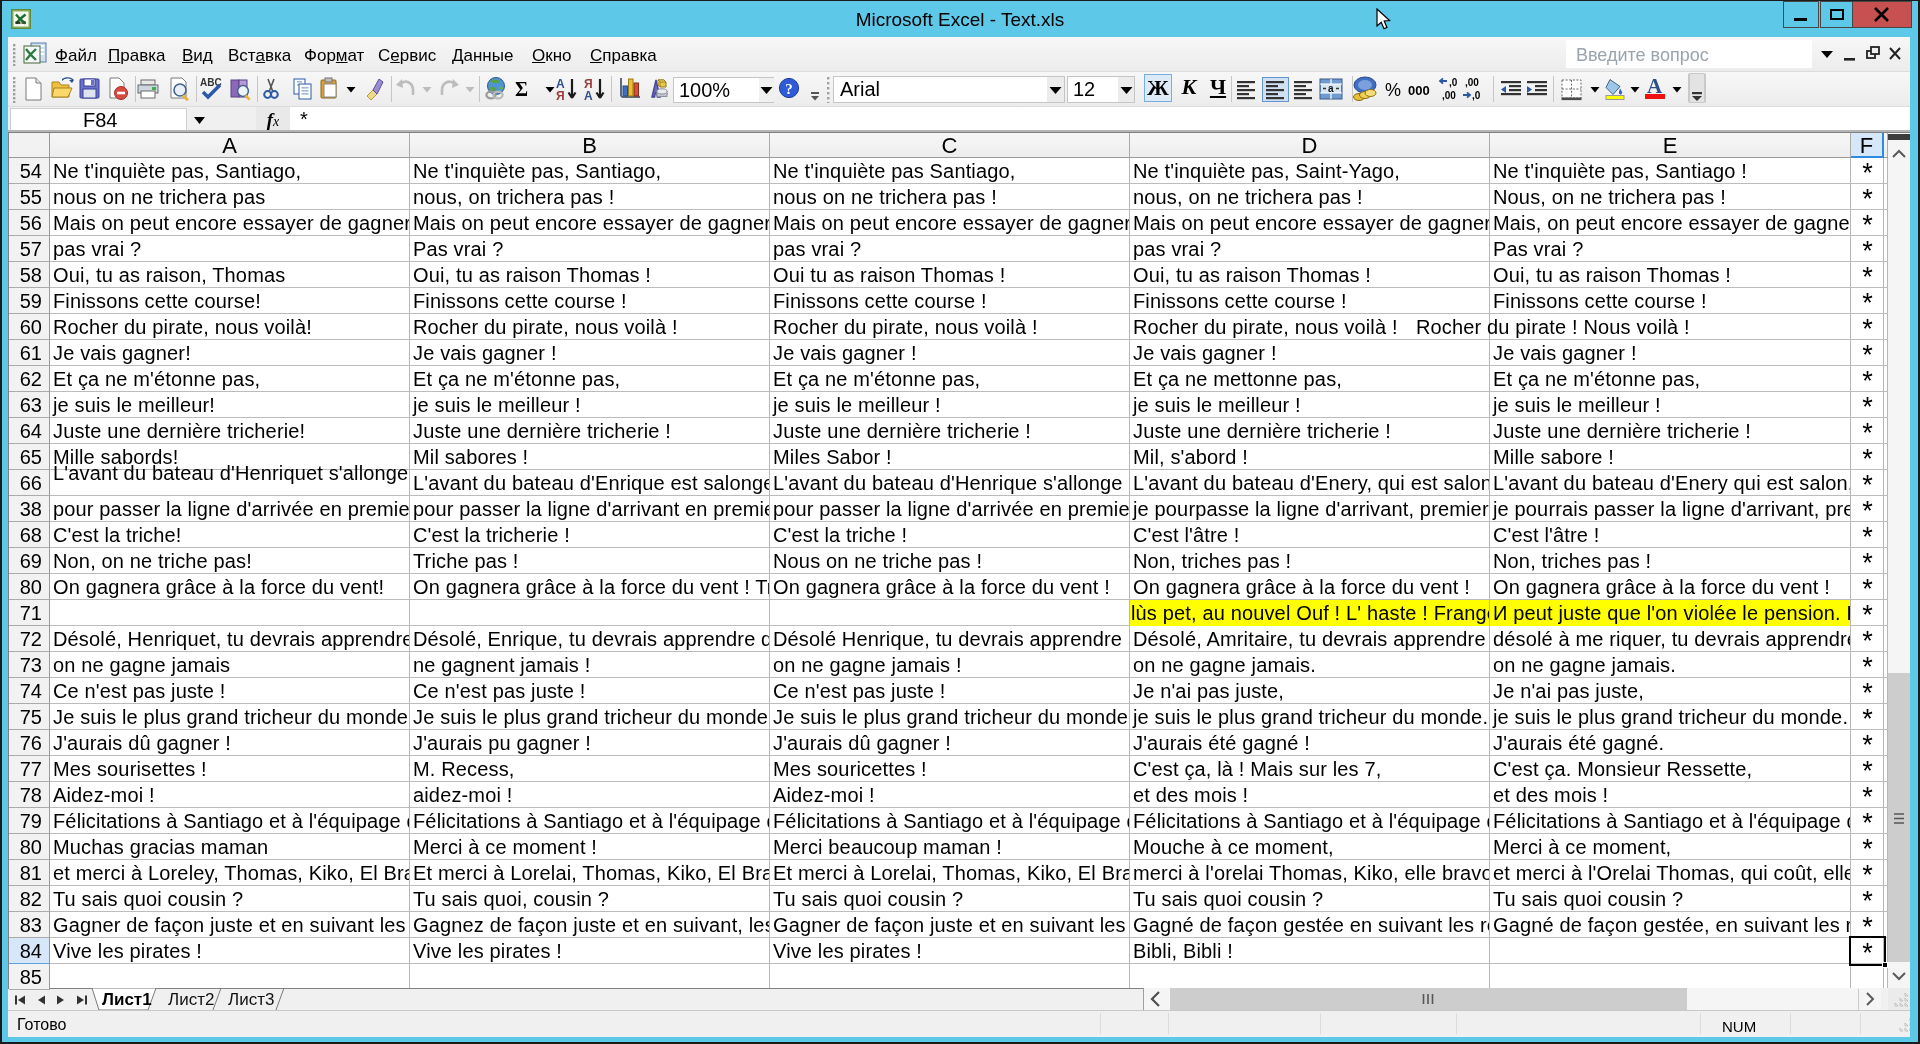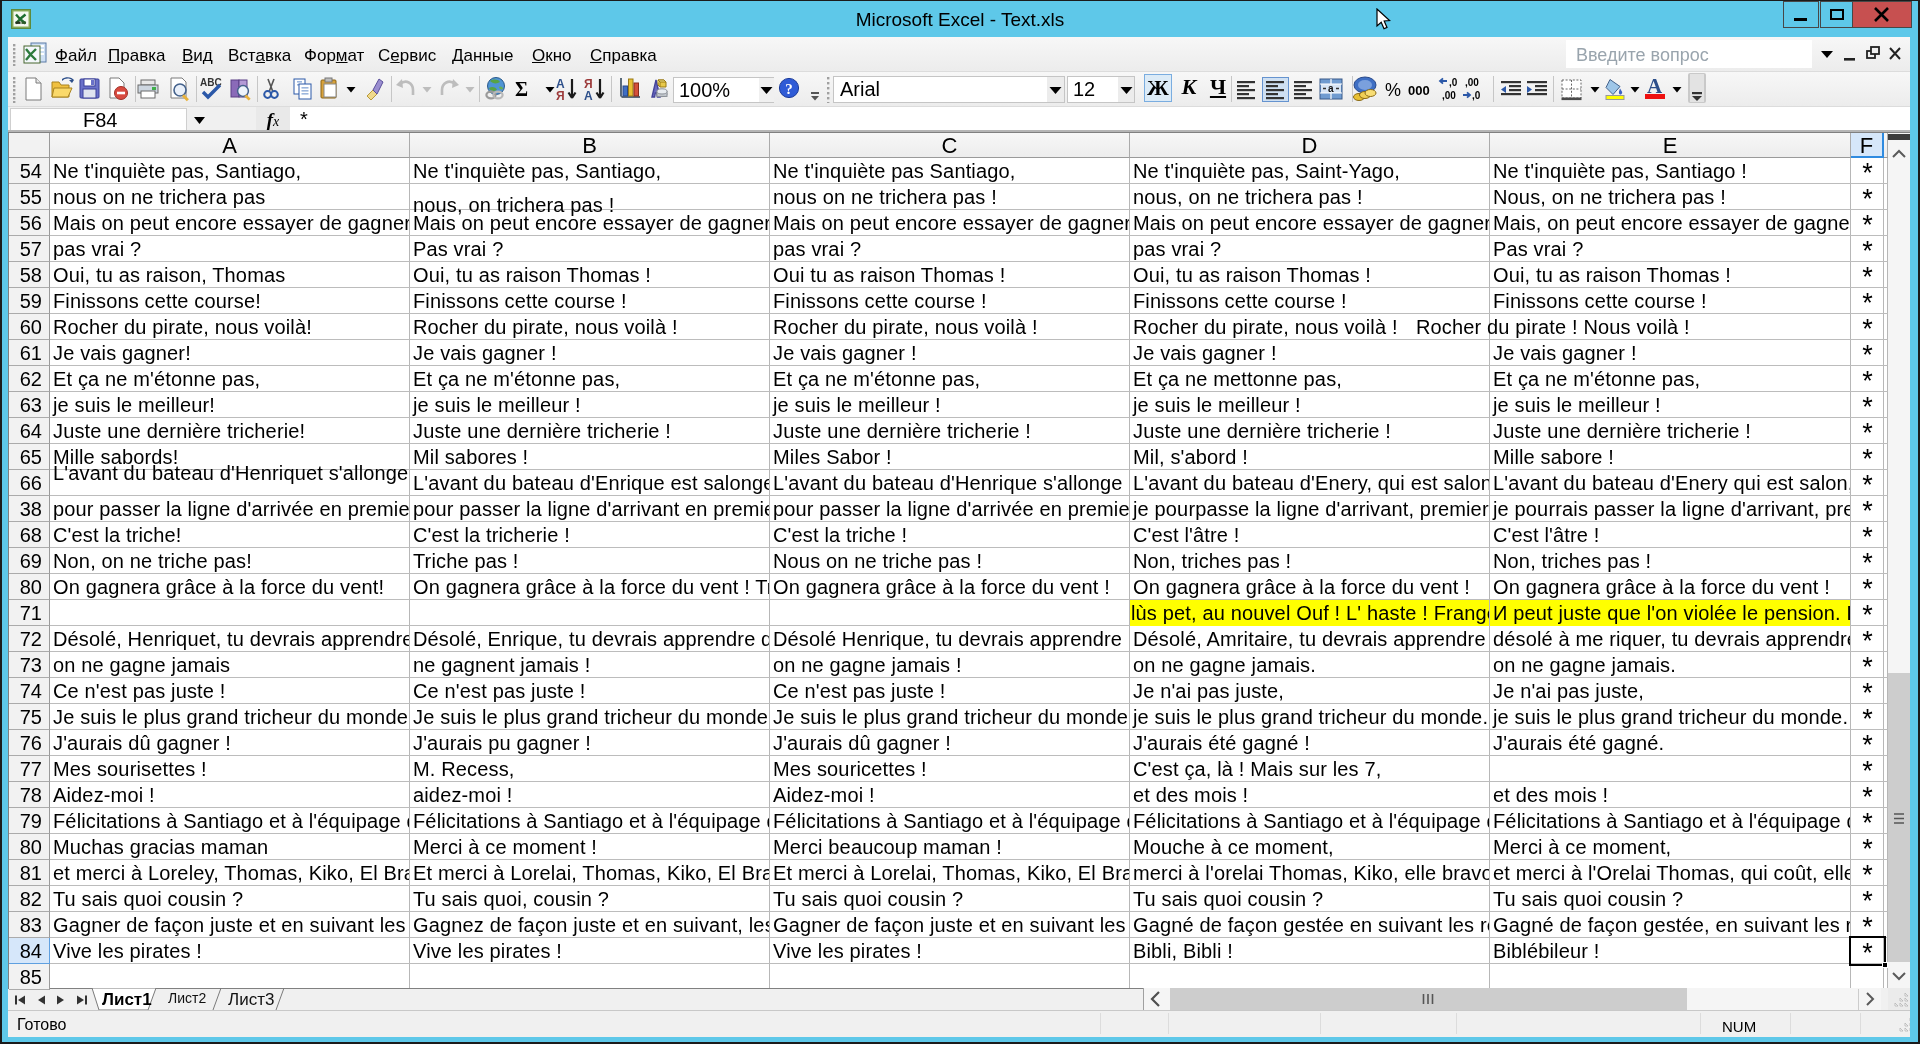--- a/index.html
+++ b/index.html
@@ -449,21 +449,21 @@
       <path d="M65 0.5 L72 5 L65 9.5 Z" fill="#333"></path>
       <rect x="73" y="0.5" width="2" height="9" fill="#333"></rect>
     </svg>
 <svg class="abs" style="left:86px;top:988px" width="72" height="22" viewBox="0 0 72 22">
       <polygon points="6,0 70,0 62,22 13,22" fill="#fff" stroke="#7a7a7a"></polygon>
     </svg>
 <div class="abs" style="left:102px;top:990px;font-size:17px;font-weight:bold">Лист1</div>
 <svg class="abs" style="left:205px;top:988px" width="90" height="22" viewBox="0 0 90 22">
       <path d="M16 0 L8 22 M79 0 L71 22" stroke="#7a7a7a" fill="none"></path>
     </svg>
-<div class="abs" style="left:168px;top:990px;font-size:14px;color:#111">Лист2</div>
+<div class="abs" style="left:168px;top:990px;font-size:17px;color:#111">Лист2</div>
 <div class="abs" style="left:228px;top:990px;font-size:17px;color:#111">Лист3</div>
 <div class="abs" style="left:1143px;top:988px;width:1px;height:22px;background:#a0a0a0"></div>
 <div class="abs" style="left:1144px;top:988px;width:742px;height:22px;background:#f5f5f5"></div>
 <svg class="abs" style="left:1146px;top:988px" width="22" height="22" viewBox="0 0 22 22">
       <path d="M13 4 L6 11 L13 18" stroke="#505050" stroke-width="2.2" fill="none"></path>
     </svg>
 <div class="abs" style="left:1170px;top:988px;width:517px;height:22px;background:#cdcdcd"></div>
 <svg class="abs" style="left:1421px;top:992px" width="14" height="14" viewBox="0 0 14 14">
       <path d="M2.5 2 L2.5 12 M7 2 L7 12 M11.5 2 L11.5 12" stroke="#555" stroke-width="1.6"></path>
     </svg>
@@ -512,21 +512,21 @@
 <div class="abs" style="left:0;top:1042px;width:1920px;height:2px;background:#1b1b1b"></div>
 <div class="rn" style="top:158px">54</div>
 <div class="cell" style="left:50px;top:158px;width:359px;padding-left:3px">Ne t'inquiète pas, Santiago,</div>
 <div class="cell" style="left:410px;top:158px;width:359px;padding-left:3px">Ne t'inquiète pas, Santiago,</div>
 <div class="cell" style="left:770px;top:158px;width:359px;padding-left:3px">Ne t'inquiète pas Santiago,</div>
 <div class="cell" style="left:1130px;top:158px;width:359px;padding-left:3px">Ne t'inquiète pas, Saint-Yago,</div>
 <div class="cell" style="left:1490px;top:158px;width:360px;padding-left:3px">Ne t'inquiète pas, Santiago !</div>
 <div class="fcell" style="top:158px">*</div>
 <div class="rn" style="top:184px">55</div>
 <div class="cell" style="left:50px;top:184px;width:359px;padding-left:3px">nous on ne trichera pas</div>
-<div class="cell" style="left:410px;top:192px;width:359px;padding-left:3px">nous, on trichera pas !</div>
+<div class="cell" style="left:410px;top:184px;width:359px;padding-left:3px">nous, on trichera pas !</div>
 <div class="cell" style="left:770px;top:184px;width:359px;padding-left:3px">nous on ne trichera pas !</div>
 <div class="cell" style="left:1130px;top:184px;width:359px;padding-left:3px">nous, on ne trichera pas !</div>
 <div class="cell" style="left:1490px;top:184px;width:360px;padding-left:3px">Nous, on ne trichera pas !</div>
 <div class="fcell" style="top:184px">*</div>
 <div class="rn" style="top:210px">56</div>
 <div class="cell" style="left:50px;top:210px;width:359px;padding-left:3px">Mais on peut encore essayer de gagner,</div>
 <div class="cell" style="left:410px;top:210px;width:359px;padding-left:3px">Mais on peut encore essayer de gagner</div>
 <div class="cell" style="left:770px;top:210px;width:359px;padding-left:3px">Mais on peut encore essayer de gagner,</div>
 <div class="cell" style="left:1130px;top:210px;width:359px;padding-left:3px">Mais on peut encore essayer de gagner,</div>
 <div class="cell" style="left:1490px;top:210px;width:360px;padding-left:3px">Mais, on peut encore essayer de gagner,</div>
@@ -666,20 +666,21 @@
 <div class="cell" style="left:410px;top:730px;width:359px;padding-left:3px">J'aurais pu gagner !</div>
 <div class="cell" style="left:770px;top:730px;width:359px;padding-left:3px">J'aurais dû gagner !</div>
 <div class="cell" style="left:1130px;top:730px;width:359px;padding-left:3px">J'aurais été gagné !</div>
 <div class="cell" style="left:1490px;top:730px;width:360px;padding-left:3px">J'aurais été gagné.</div>
 <div class="fcell" style="top:730px">*</div>
 <div class="rn" style="top:756px">77</div>
 <div class="cell" style="left:50px;top:756px;width:359px;padding-left:3px">Mes sourisettes !</div>
 <div class="cell" style="left:410px;top:756px;width:359px;padding-left:3px">M. Recess,</div>
 <div class="cell" style="left:770px;top:756px;width:359px;padding-left:3px">Mes souricettes !</div>
 <div class="cell" style="left:1130px;top:756px;width:359px;padding-left:3px">C'est ça, là ! Mais sur les 7,</div>
+<div class="cell" style="left:1490px;top:756px;width:360px;padding-left:3px">C'est ça. Monsieur Ressette,</div>
 <div class="fcell" style="top:756px">*</div>
 <div class="rn" style="top:782px">78</div>
 <div class="cell" style="left:50px;top:782px;width:359px;padding-left:3px">Aidez-moi !</div>
 <div class="cell" style="left:410px;top:782px;width:359px;padding-left:3px">aidez-moi !</div>
 <div class="cell" style="left:770px;top:782px;width:359px;padding-left:3px">Aidez-moi !</div>
 <div class="cell" style="left:1130px;top:782px;width:359px;padding-left:3px">et des mois !</div>
 <div class="cell" style="left:1490px;top:782px;width:360px;padding-left:3px">et des mois !</div>
 <div class="fcell" style="top:782px">*</div>
 <div class="rn" style="top:808px">79</div>
 <div class="cell" style="left:50px;top:808px;width:359px;padding-left:3px">Félicitations à Santiago et à l'équipage de</div>
@@ -714,16 +715,15 @@
 <div class="cell" style="left:410px;top:912px;width:359px;padding-left:3px">Gagnez de façon juste et en suivant, les r</div>
 <div class="cell" style="left:770px;top:912px;width:359px;padding-left:3px">Gagner de façon juste et en suivant les rè</div>
 <div class="cell" style="left:1130px;top:912px;width:359px;padding-left:3px">Gagné de façon gestée en suivant les règ</div>
 <div class="cell" style="left:1490px;top:912px;width:360px;padding-left:3px">Gagné de façon gestée, en suivant les rè</div>
 <div class="fcell" style="top:912px">*</div>
 <div class="rn rnsel" style="top:938px">84</div>
 <div class="cell" style="left:50px;top:938px;width:359px;padding-left:3px">Vive les pirates !</div>
 <div class="cell" style="left:410px;top:938px;width:359px;padding-left:3px">Vive les pirates !</div>
 <div class="cell" style="left:770px;top:938px;width:359px;padding-left:3px">Vive les pirates !</div>
 <div class="cell" style="left:1130px;top:938px;width:359px;padding-left:3px">Bibli, Bibli !</div>
-<div class="cell" style="left:1490px;top:938px;width:360px;padding-left:3px">Biblébileur !</div>
 <div class="fcell" style="top:938px">*</div>
 <div class="rn" style="top:964px">85</div>
 
 </div>
 </body></html>

